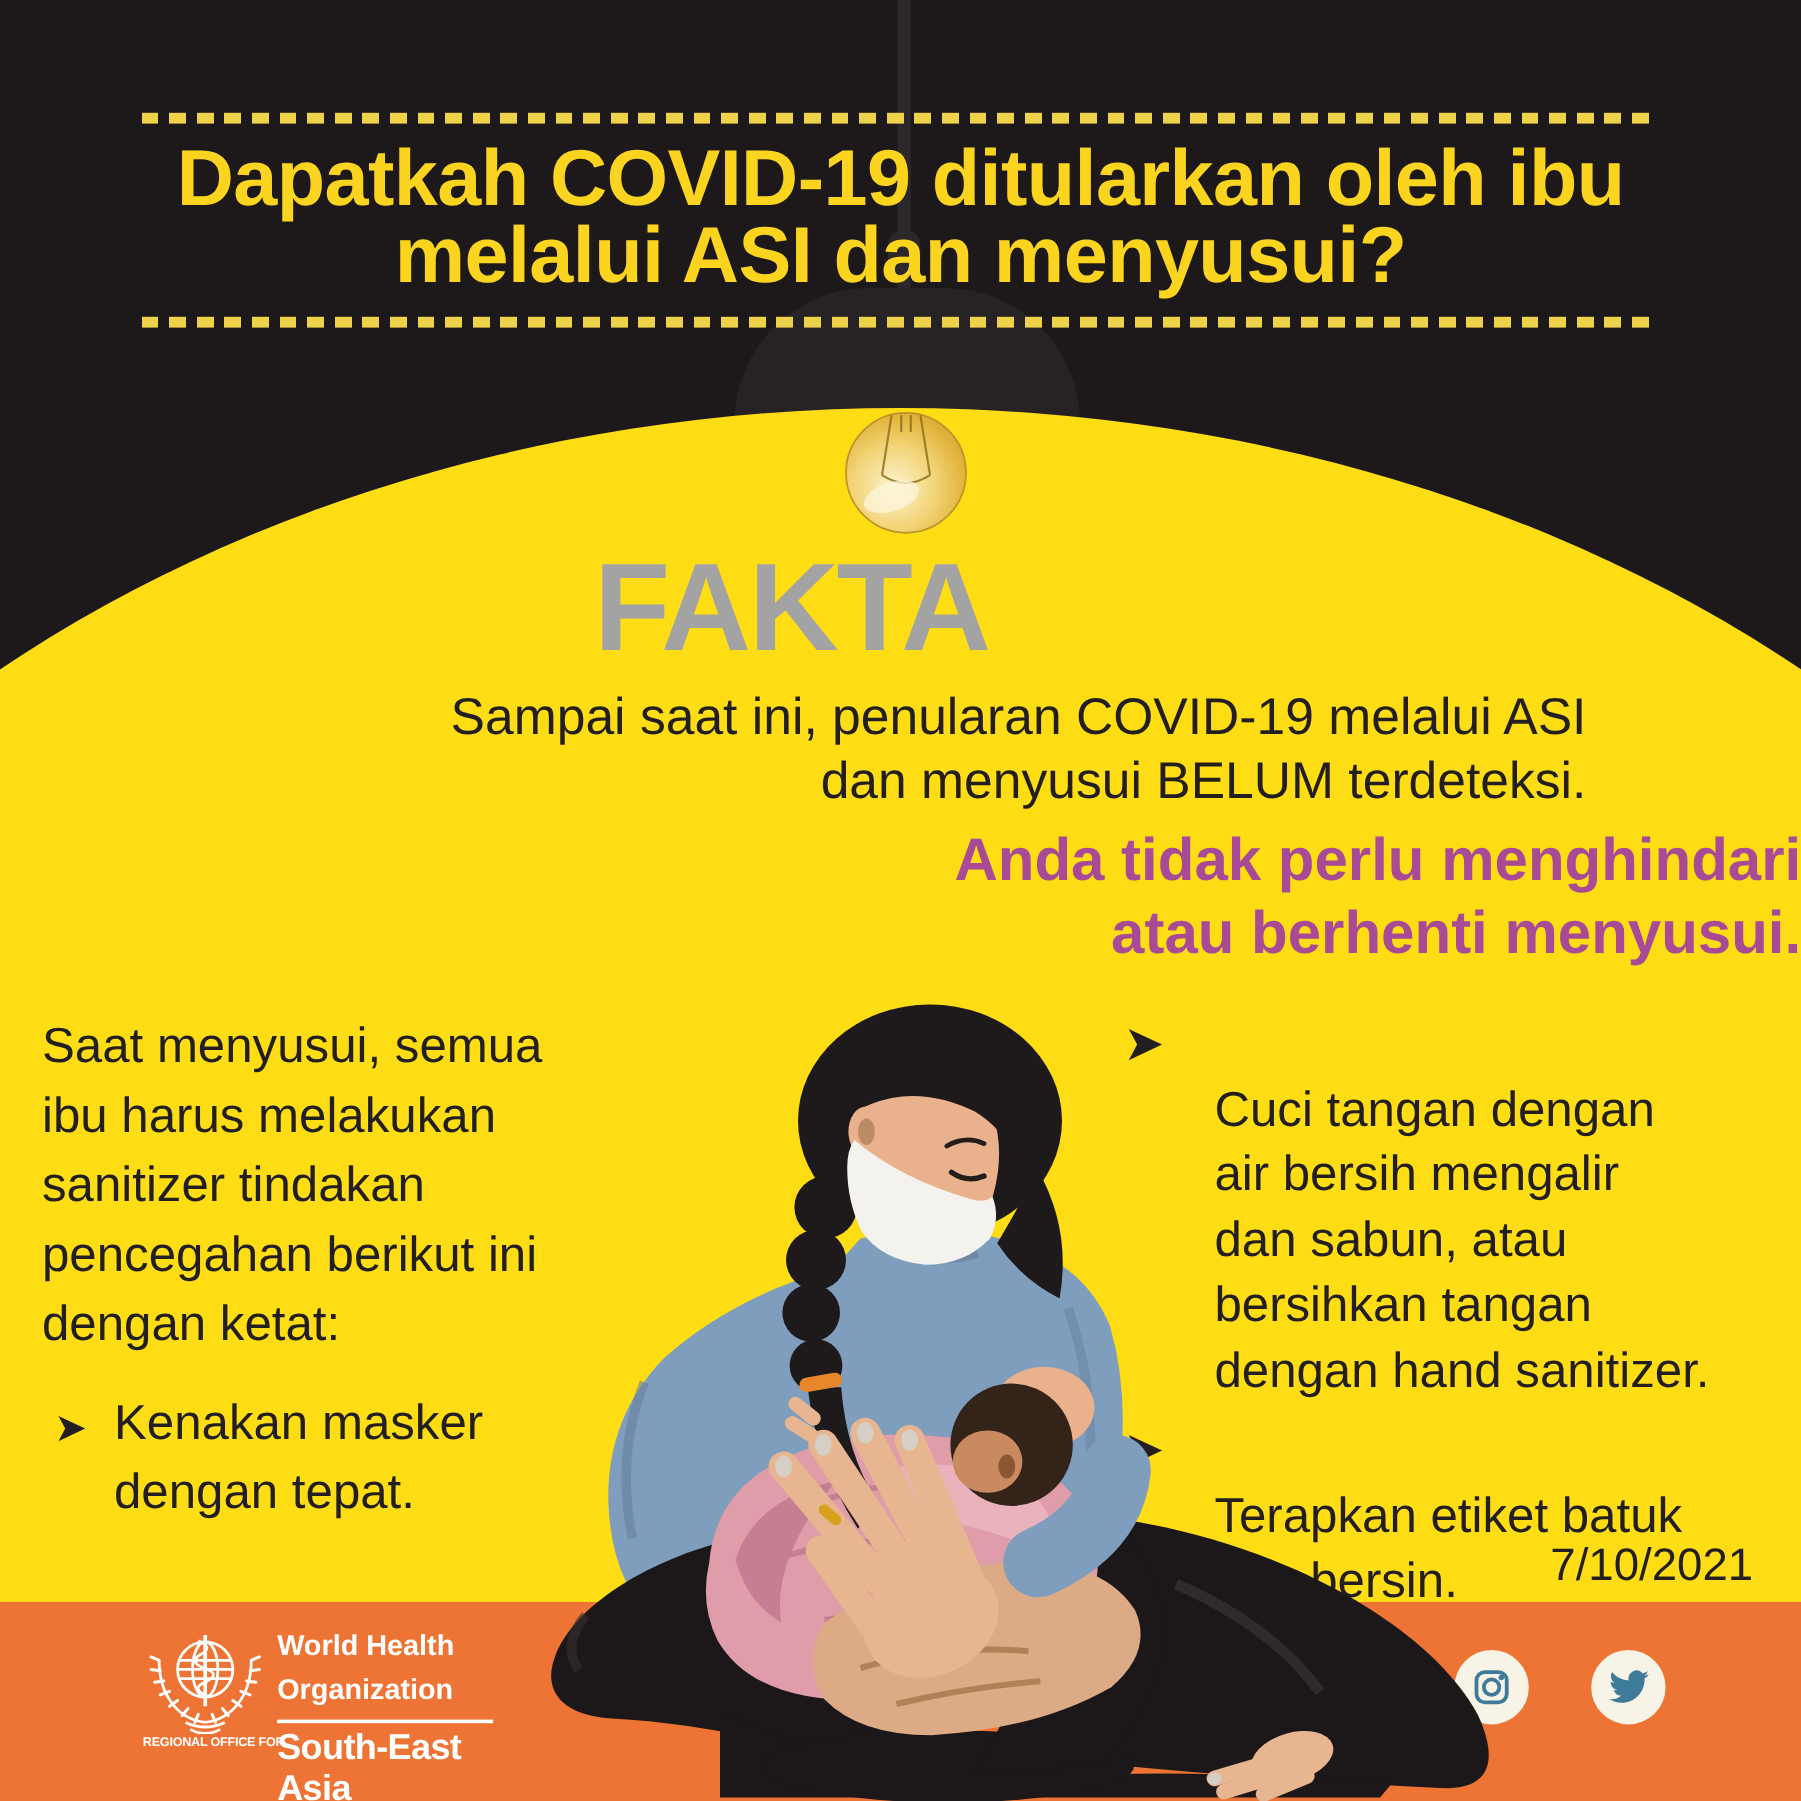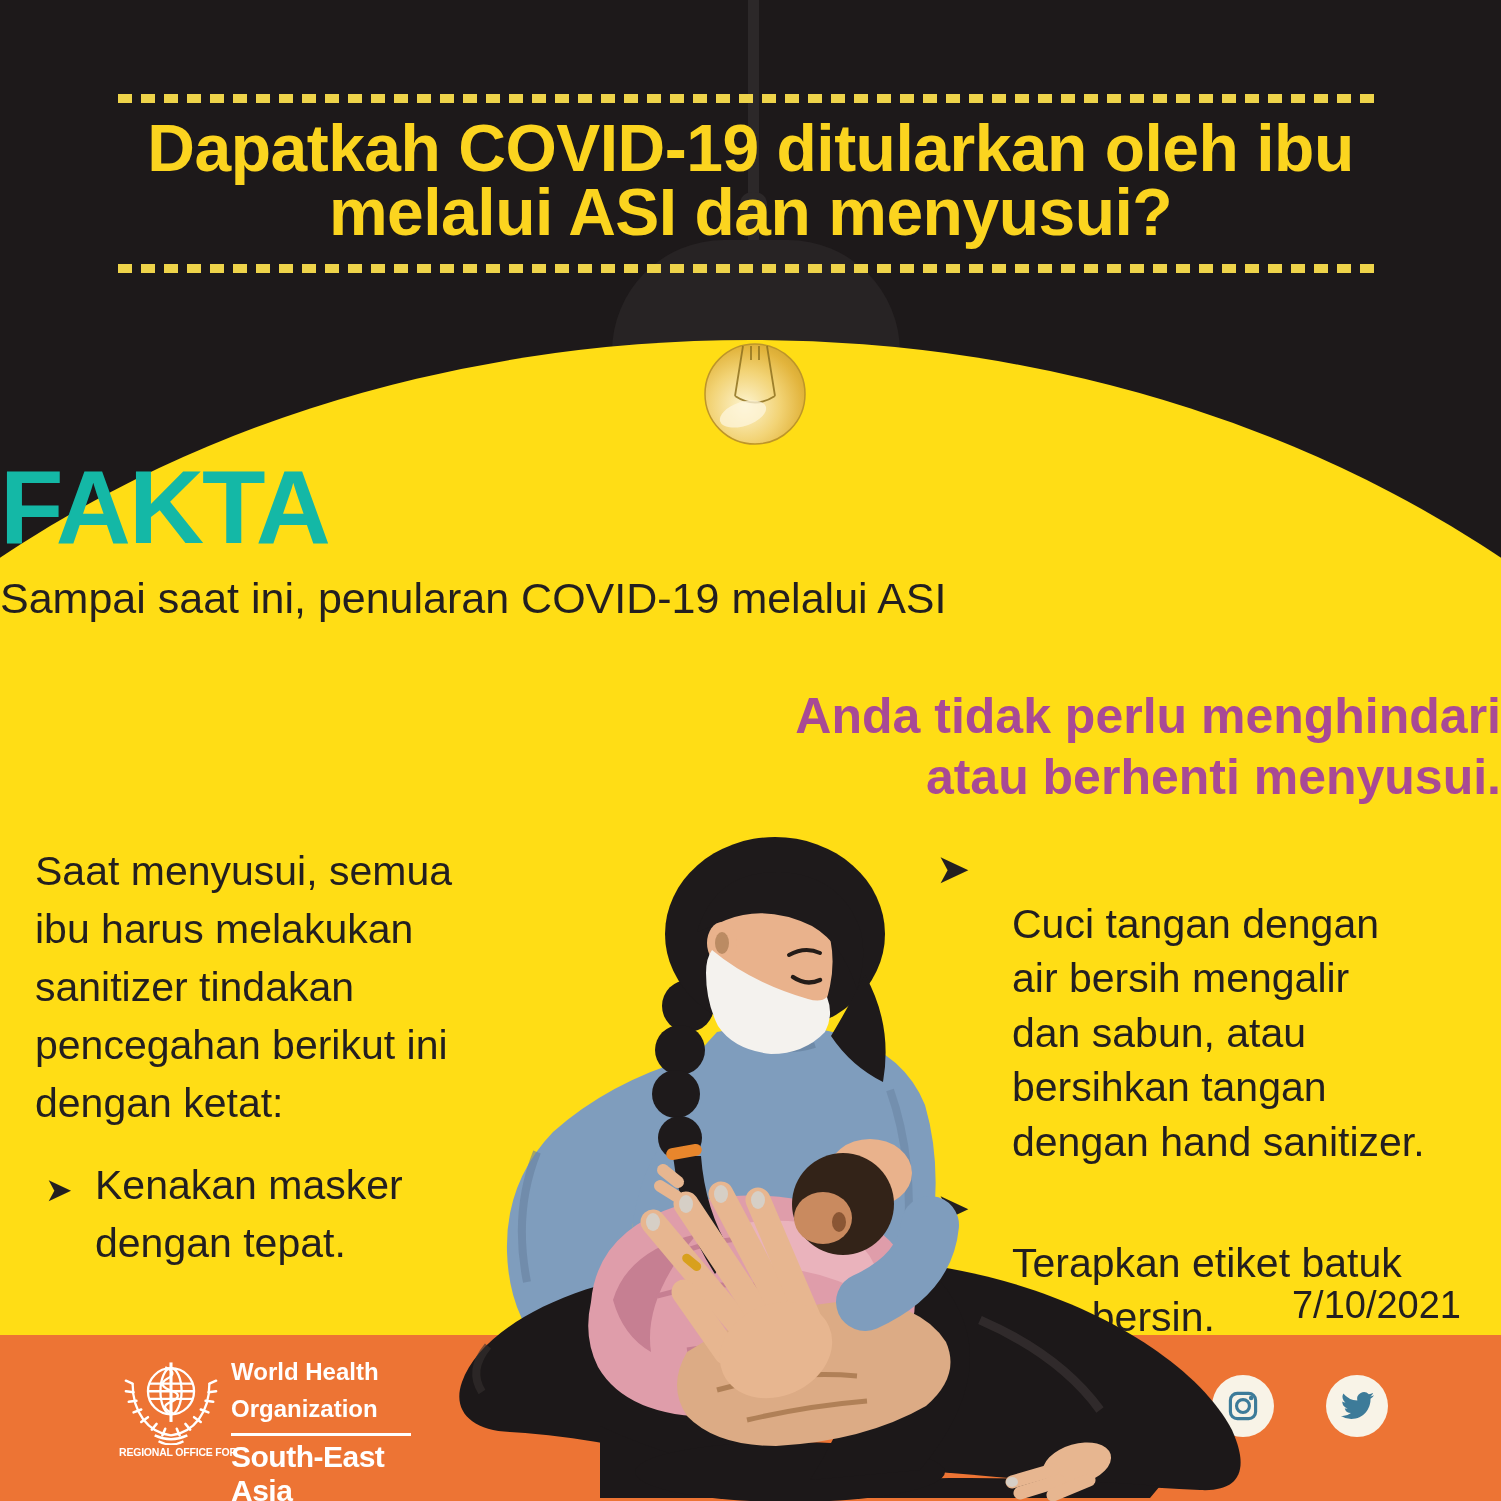--- a/index.html
+++ b/index.html
@@ -18,23 +18,23 @@
   .footer{left:0;top:1335px;width:1501px;height:166px;background:#ed7434;z-index:4;}
 
   
   .dotted{left:118px;width:1264px;height:9px;z-index:5;
     background:repeating-linear-gradient(to right,#eed34a 0,#eed34a 14px,transparent 14px,transparent 23px);}
   .dotted.top{top:94px;} .dotted.bottom{top:264px;}
 
   
   .q-title{left:0;top:116px;width:1501px;text-align:center;color:#fbd41f;
            font-size:66px;font-weight:700;line-height:64px;z-index:5;letter-spacing:-0.5px;}
-  .fakta{left:0;top:448px;width:1319px;color:#14b8a6;
+  .fakta{left:0;top:448px;width:1319px;text-align:center;color:#a3a3a3;
          font-size:104px;font-weight:700;letter-spacing:-2px;z-index:5;}
-  .statement{left:0;top:572px;width:1322px;text-align:left;color:#231f20;
+  .statement{left:0;top:572px;width:1322px;text-align:right;color:#231f20;
              font-size:43px;font-weight:400;line-height:53px;z-index:5;}
   .emphasis{left:0;top:686px;width:1501px;text-align:right;color:#a84a95;
             font-size:50px;font-weight:700;line-height:61px;z-index:5;}
   .intro{left:35px;top:842px;width:520px;color:#231f20;font-size:41px;line-height:58px;z-index:5;}
   .bullet{color:#231f20;font-size:41px;z-index:5;}
   .bullet .arrow{position:absolute;left:0;top:5px;font-size:33px;color:#231f20;}
   .left-bullet{left:45px;top:1156px;width:460px;line-height:58px;}
   .left-bullet .lines{padding-left:50px;}
   .right-col{left:936px;top:842px;width:545px;z-index:5;}
   .right-bullet{position:relative;color:#231f20;font-size:41px;line-height:54.5px;}
@@ -85,20 +85,21 @@
   <div class="abs dotted top"></div>
   <div class="abs q-title">
     <div>Dapatkah COVID-19 ditularkan oleh ibu</div>
     <div>melalui ASI dan menyusui?</div>
   </div>
   <div class="abs dotted bottom"></div>
 
   <div class="abs fakta">FAKTA</div>
   <div class="abs statement">
     <div>Sampai saat ini, penularan COVID-19 melalui ASI</div>
+    <div>dan menyusui BELUM terdeteksi.</div>
   </div>
   <div class="abs emphasis">
     <div>Anda tidak perlu menghindari</div>
     <div>atau berhenti menyusui.</div>
   </div>
 
   <div class="abs intro">
     <div>Saat menyusui, semua</div>
     <div>ibu harus melakukan</div>
     <div>sanitizer tindakan</div>

